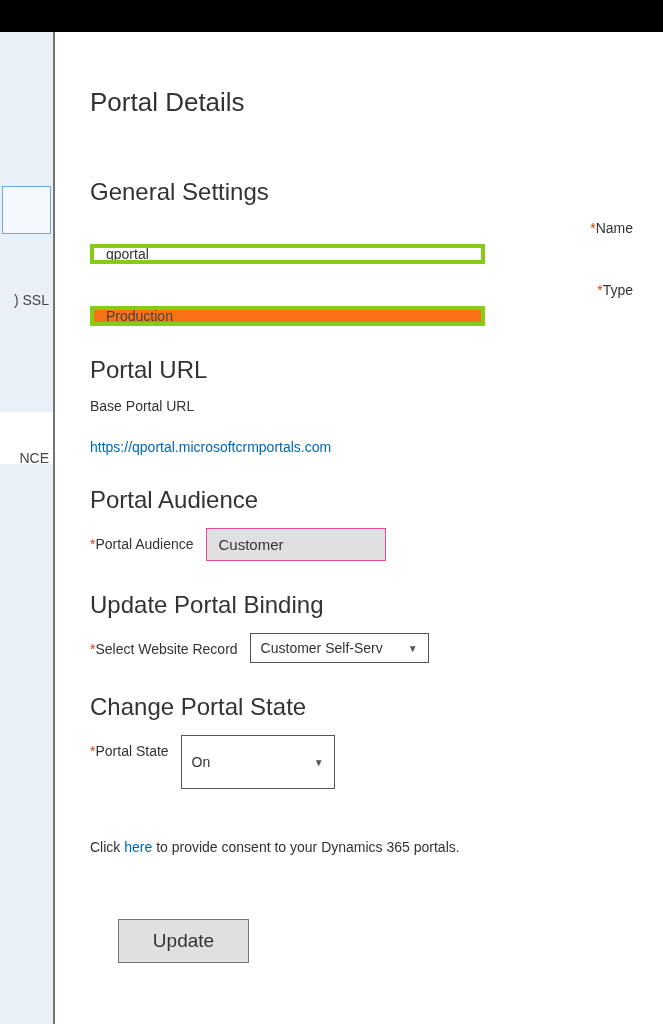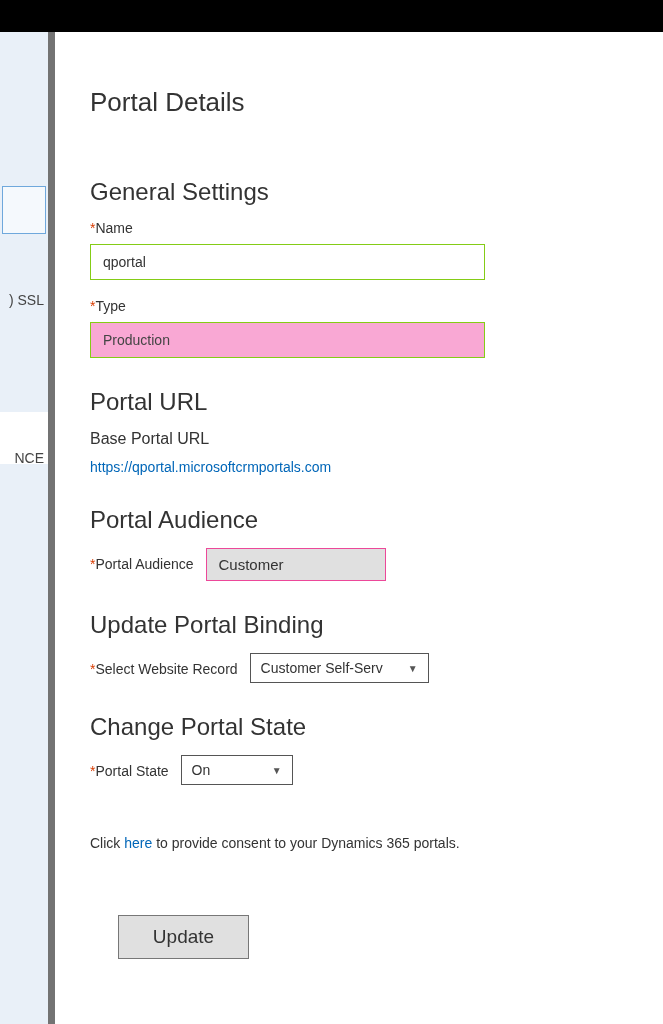--- a/index.html
+++ b/index.html
@@ -17,21 +17,21 @@
       width: 100%;
       background: #000;
     }
     .layout {
       display: flex;
       height: calc(100% - 32px);
     }
     .sidebar {
       width: 55px;
       background: #e9f0f8;
-      border-right: 7px solid #737373;
+      border-right: 2px solid #737373;
       position: relative;
       flex-shrink: 0;
     }
     .side-box {
       position: absolute;
       top: 154px;
       left: 2px;
       right: 2px;
       height: 48px;
       border: 1px solid #6fa8dc;
@@ -67,40 +67,41 @@
       font-size: 24px;
       font-weight: 300;
       color: #333;
       margin-bottom: 14px;
     }
     .req { color: #d83b01; }
     .field-label {
       font-size: 14px;
       color: #333;
       margin-bottom: 8px;
+      text-align: right;
     }
     .text-input {
       width: 395px;
-      height: 36px;
-      border: 1px solid #84cc16;
+      height: 20px;
+      border: 4px solid #84cc16;
       padding: 0 12px;
       font-size: 14px;
       color: #333;
       background: #fff;
     }
     .text-input.readonly {
-      background: #f9a8d4;
+      background: #f97316;
       color: #444;
     }
     .group { margin-bottom: 18px; }
     .section { margin-bottom: 30px; }
     .sub-label {
-      font-size: 16px;
-      color: #333;
-      margin-bottom: 10px;
+      font-size: 14px;
+      color: #333;
+      margin-bottom: 24px;
     }
     .link {
       font-size: 14px;
       color: #0066b8;
       text-decoration: none;
     }
     .inline-row {
       display: flex;
       align-items: flex-start;
       gap: 12px;
@@ -127,24 +128,24 @@
       width: 179px;
       display: flex;
       justify-content: space-between;
       align-items: center;
       white-space: nowrap;
       overflow: hidden;
     }
     .select-state {
       border: 1px solid #555;
       background: #fff;
-      padding: 6px 10px;
-      font-size: 14px;
-      color: #333;
-      width: 112px;
+      padding: 18px 10px;
+      font-size: 14px;
+      color: #333;
+      width: 154px;
       display: flex;
       justify-content: space-between;
       align-items: center;
     }
     .caret {
       font-size: 10px;
       color: #555;
       margin-left: 6px;
     }
     .consent {

